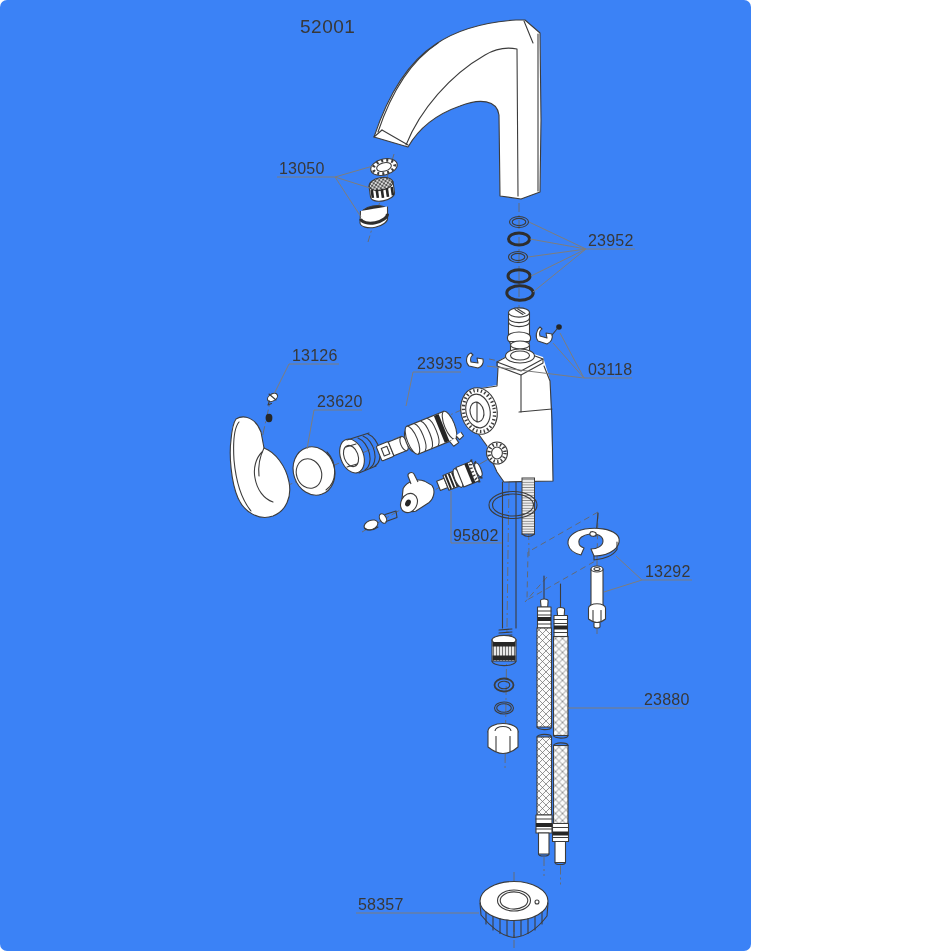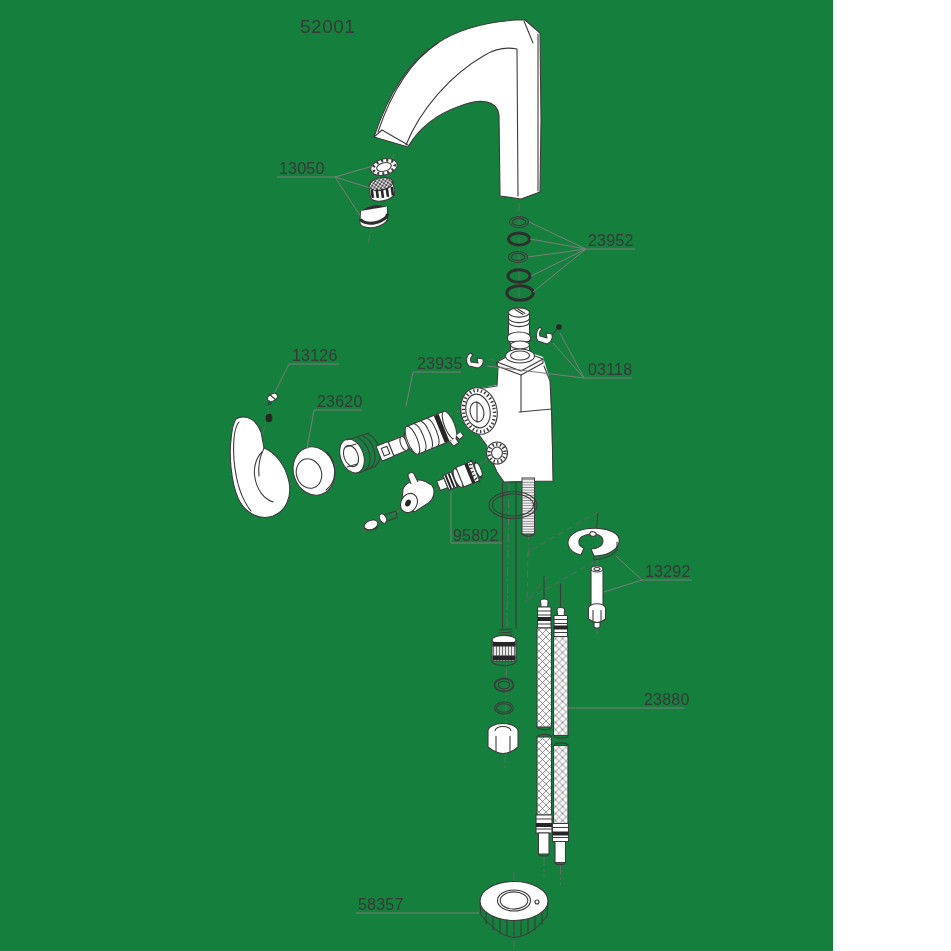--- a/index.html
+++ b/index.html
@@ -1,16 +1,16 @@
 <!DOCTYPE html>
 <html><head>
 <meta charset="utf-8">
 <style>
   html,body{margin:0;padding:0;background:#ffffff;}
-  .stage{width:833px;height:951px;position:relative;background:#15803d;overflow:hidden;}
+  .stage{width:751px;height:951px;position:relative;background:#3b82f6;overflow:hidden;border-radius:7px;}
   svg{display:block;}
   
   .s  {stroke:#3c3c3c;fill:none;stroke-width:1.1;stroke-linecap:round;stroke-linejoin:round;}
   .s2 {stroke:#3c3c3c;fill:none;stroke-width:1.8;stroke-linecap:round;}
   .sw {stroke:#3c3c3c;fill:#ffffff;stroke-width:1.1;stroke-linejoin:round;}
   .dk {fill:#262626;stroke:none;}
   .thick{stroke:#2e2e2e;fill:none;stroke-width:3;}
   .ld {stroke:#7d7d7d;fill:none;stroke-width:1;}
   .cl {stroke:#6a6a6a;fill:none;stroke-width:0.9;stroke-dasharray:9 3 2 3;}
   .ph {stroke:#666;fill:none;stroke-width:0.9;stroke-dasharray:6 4;}

